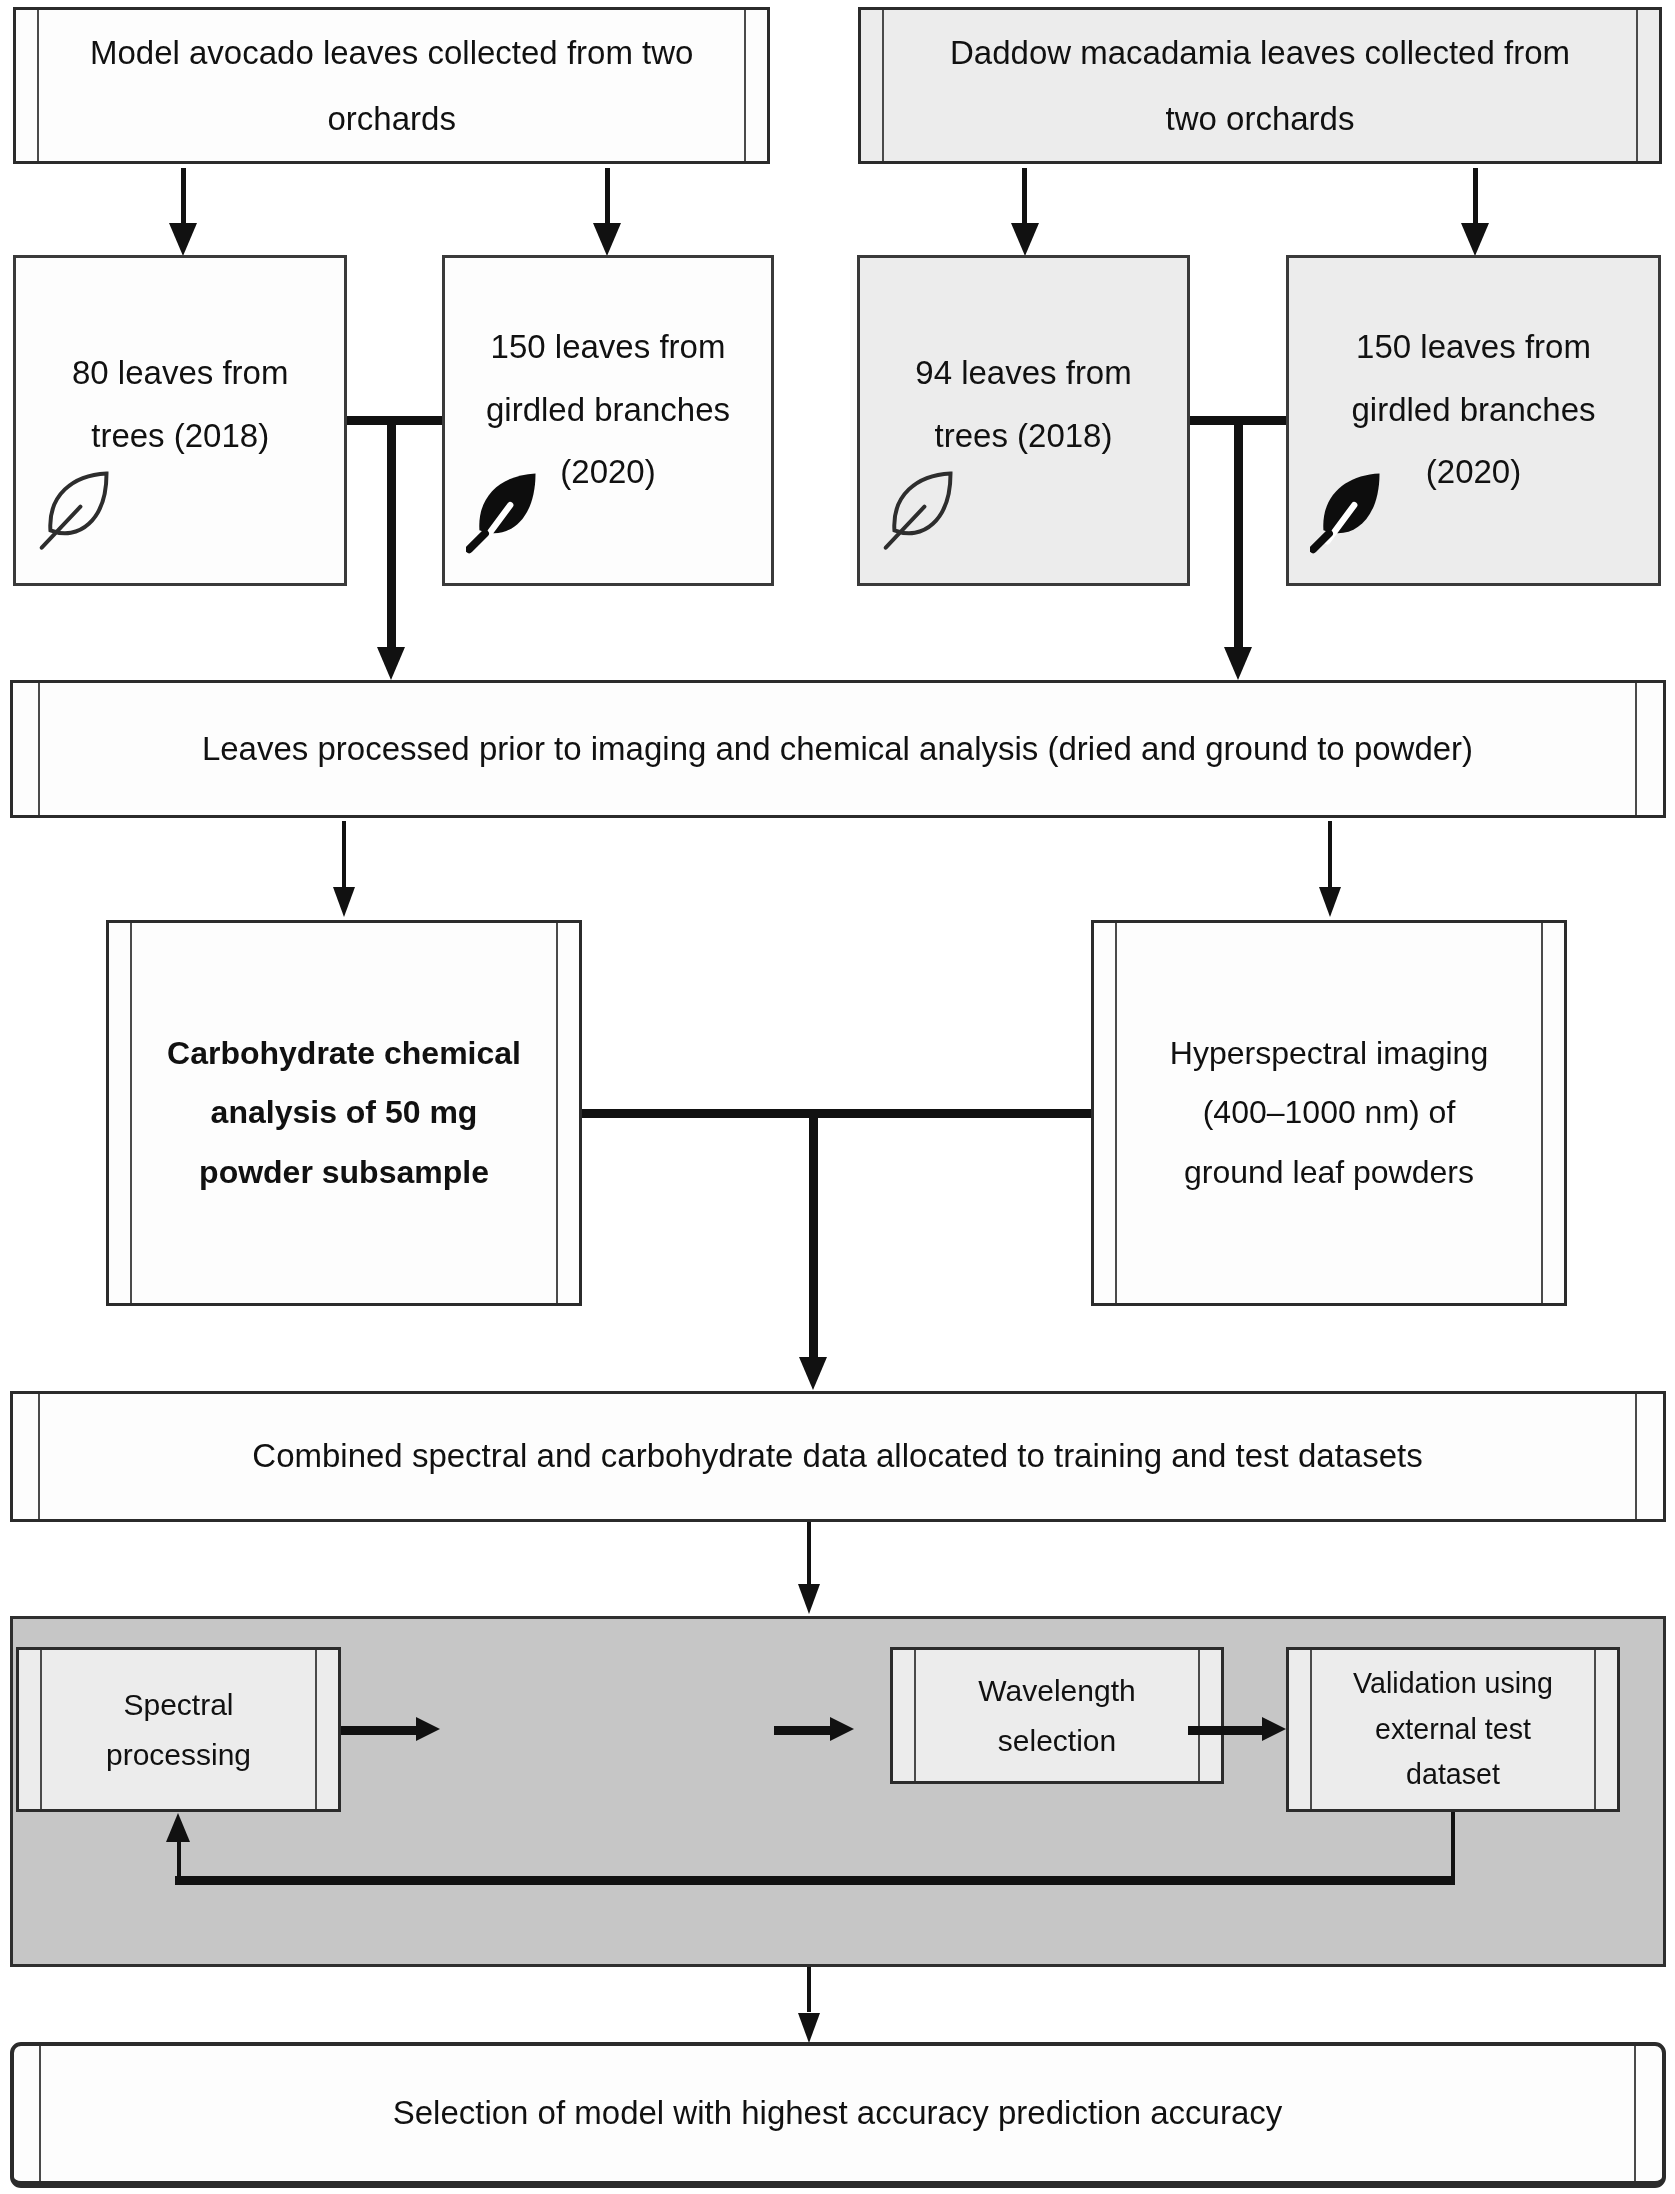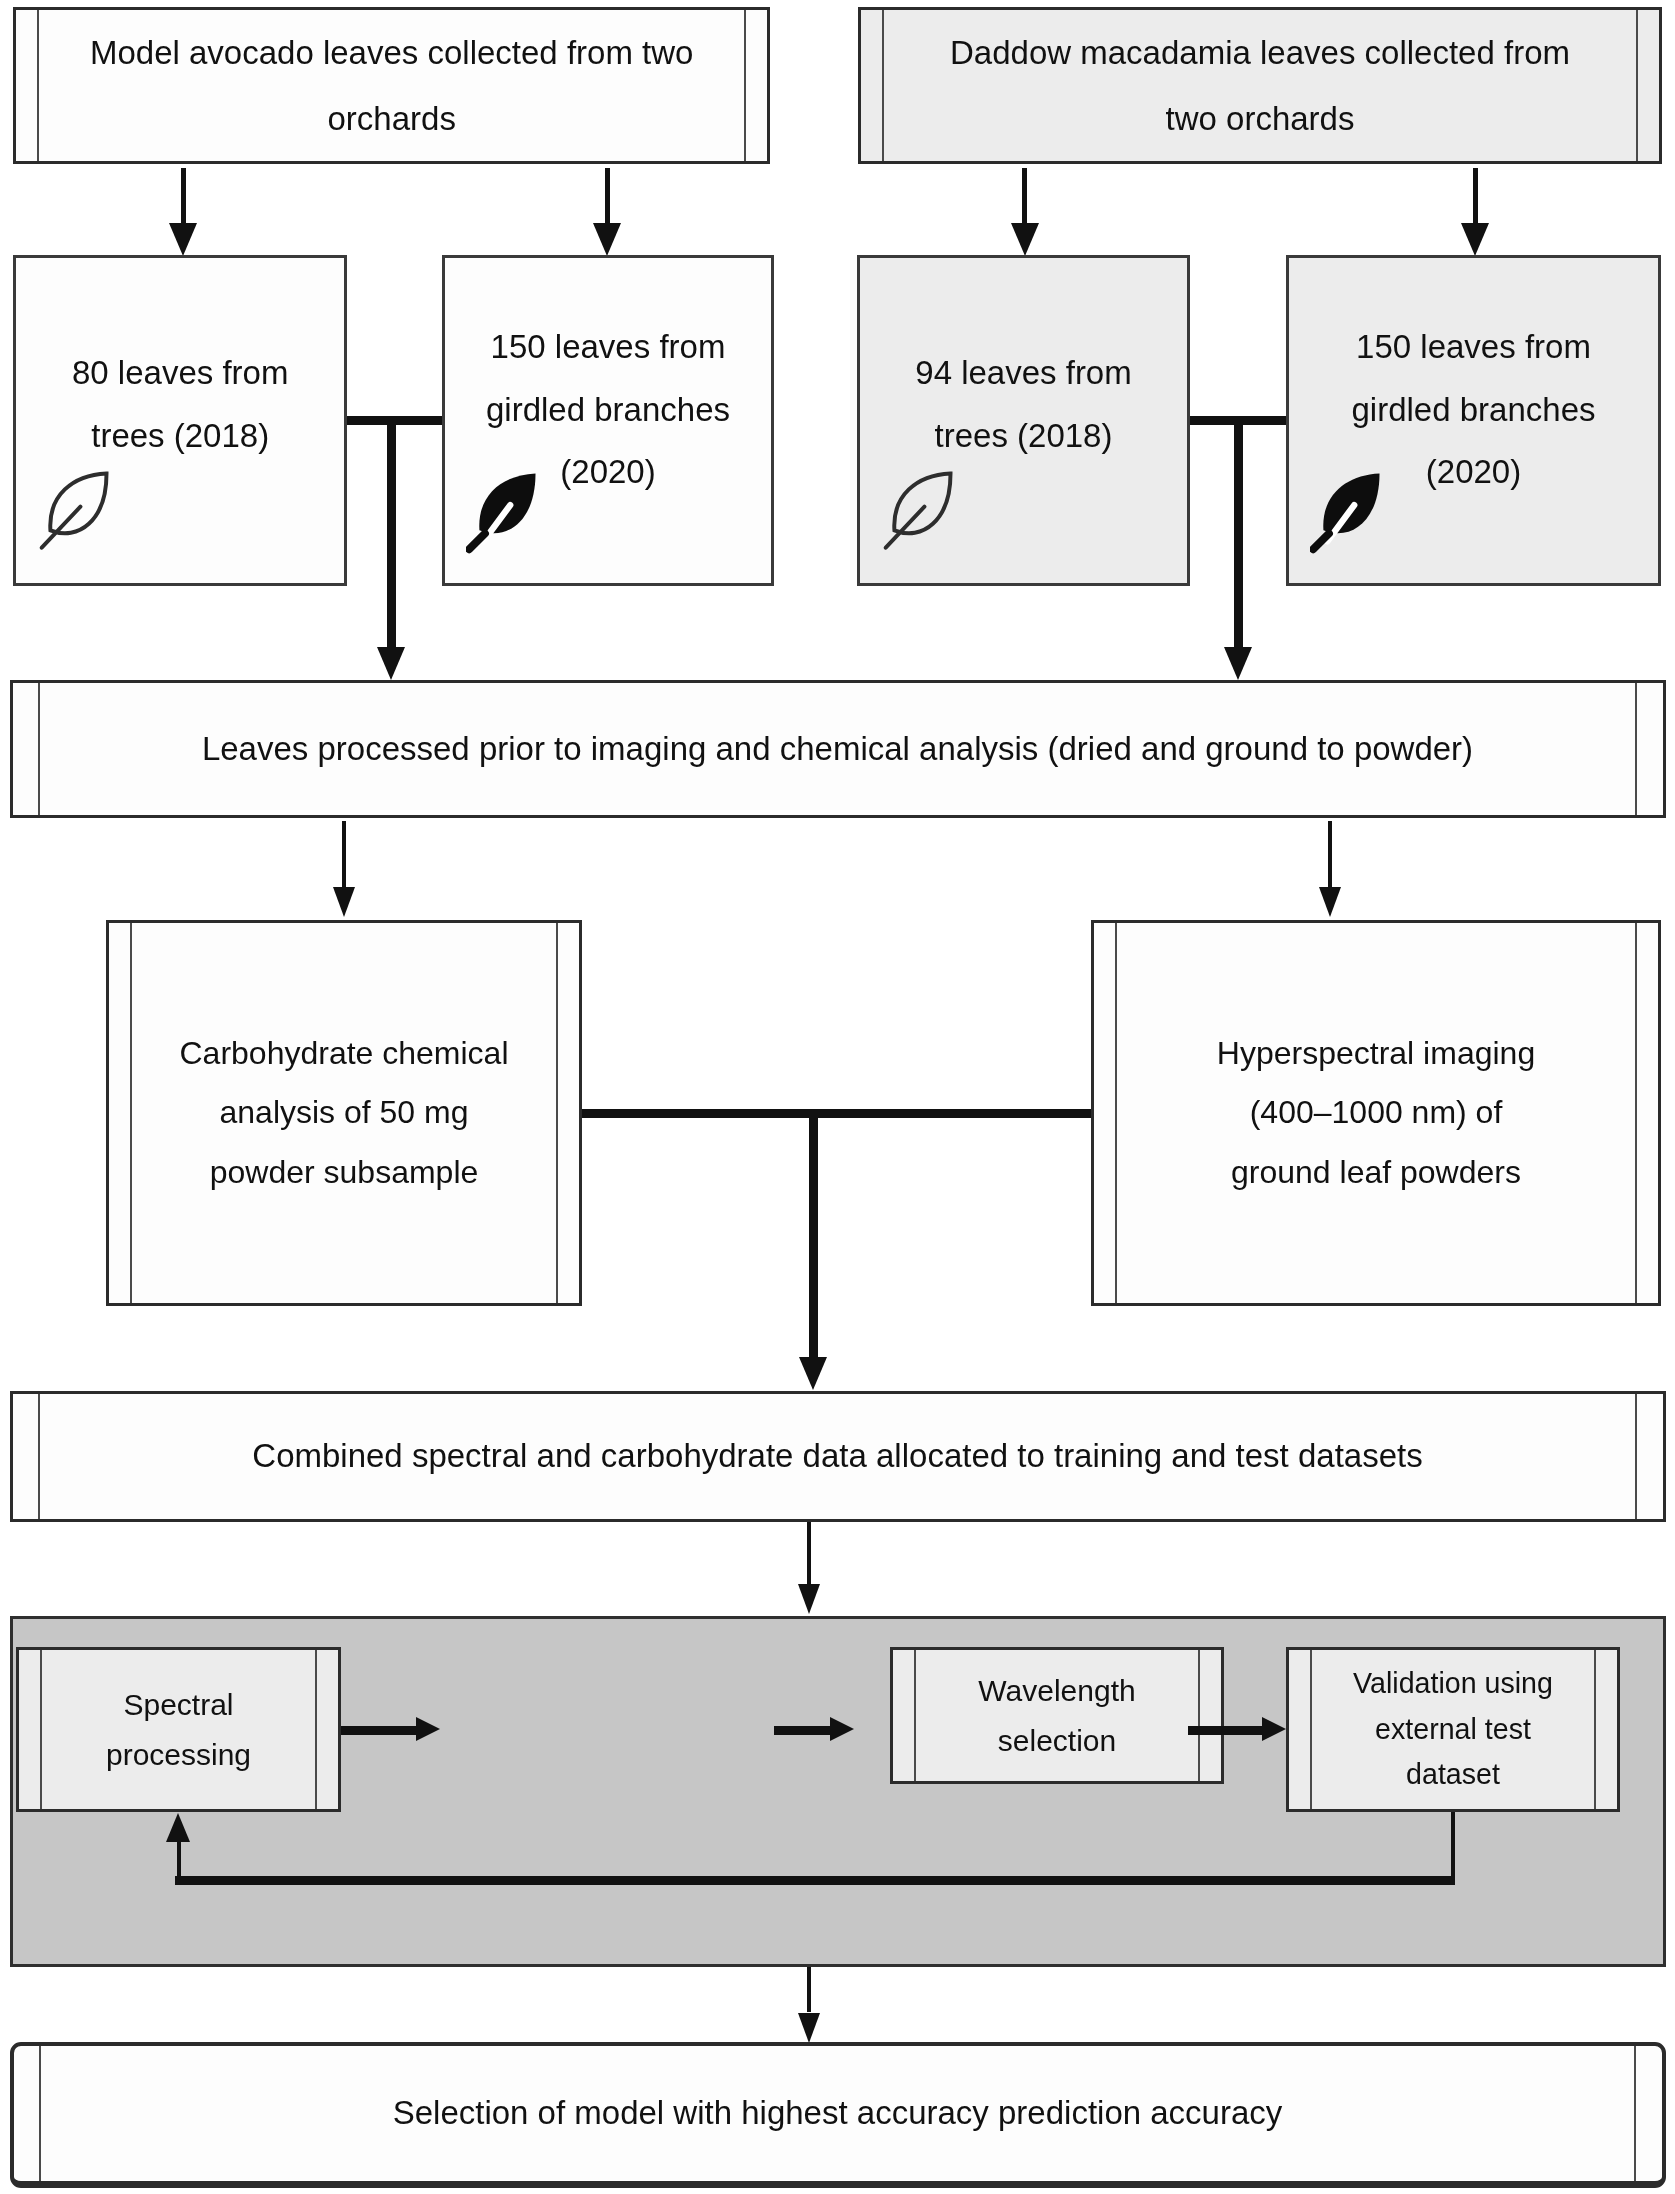--- a/index.html
+++ b/index.html
@@ -137,26 +137,26 @@
 
   <div class="node pp small-bars fz-banner" style="left:9.5px;top:680px;width:1656px;height:138px;">
     <span class="label">Leaves processed prior to imaging and chemical analysis (dried and ground to powder)</span>
   </div>
 
   <div class="line" style="left:342px;top:821px;width:4.2px;height:67px;"></div>
   <div class="head-down-sm" style="left:333px;top:887px;"></div>
   <div class="line" style="left:1328px;top:821px;width:4.2px;height:67px;"></div>
   <div class="head-down-sm" style="left:1319px;top:887px;"></div>
 
-  <div class="node pp thin-border fz-proc" style="left:106px;top:920px;width:476px;height:386px;padding:0 53px;">
+  <div class="node pp thin-border fz-proc" style="left:106px;top:920px;width:476px;height:386px;padding:0 53px;font-weight:bold;">
     <span class="label">Carbohydrate chemical
 analysis of 50 mg
 powder subsample</span>
   </div>
-  <div class="node pp thin-border fz-proc" style="left:1091px;top:920px;width:570px;height:386px;padding:0 53px;">
+  <div class="node pp thin-border fz-proc" style="left:1091px;top:920px;width:476px;height:386px;padding:0 53px;">
     <span class="label">Hyperspectral imaging
 (400–1000 nm) of
 ground leaf powders</span>
   </div>
 
   <div class="line" style="left:582px;top:1109px;width:509px;height:8.5px;"></div>
   <div class="line" style="left:809px;top:1109px;width:8.5px;height:248px;"></div>
   <div class="head-down" style="left:799px;top:1357px;"></div>
 
   <div class="node pp small-bars fz-banner" style="left:9.5px;top:1391px;width:1656px;height:131px;">

